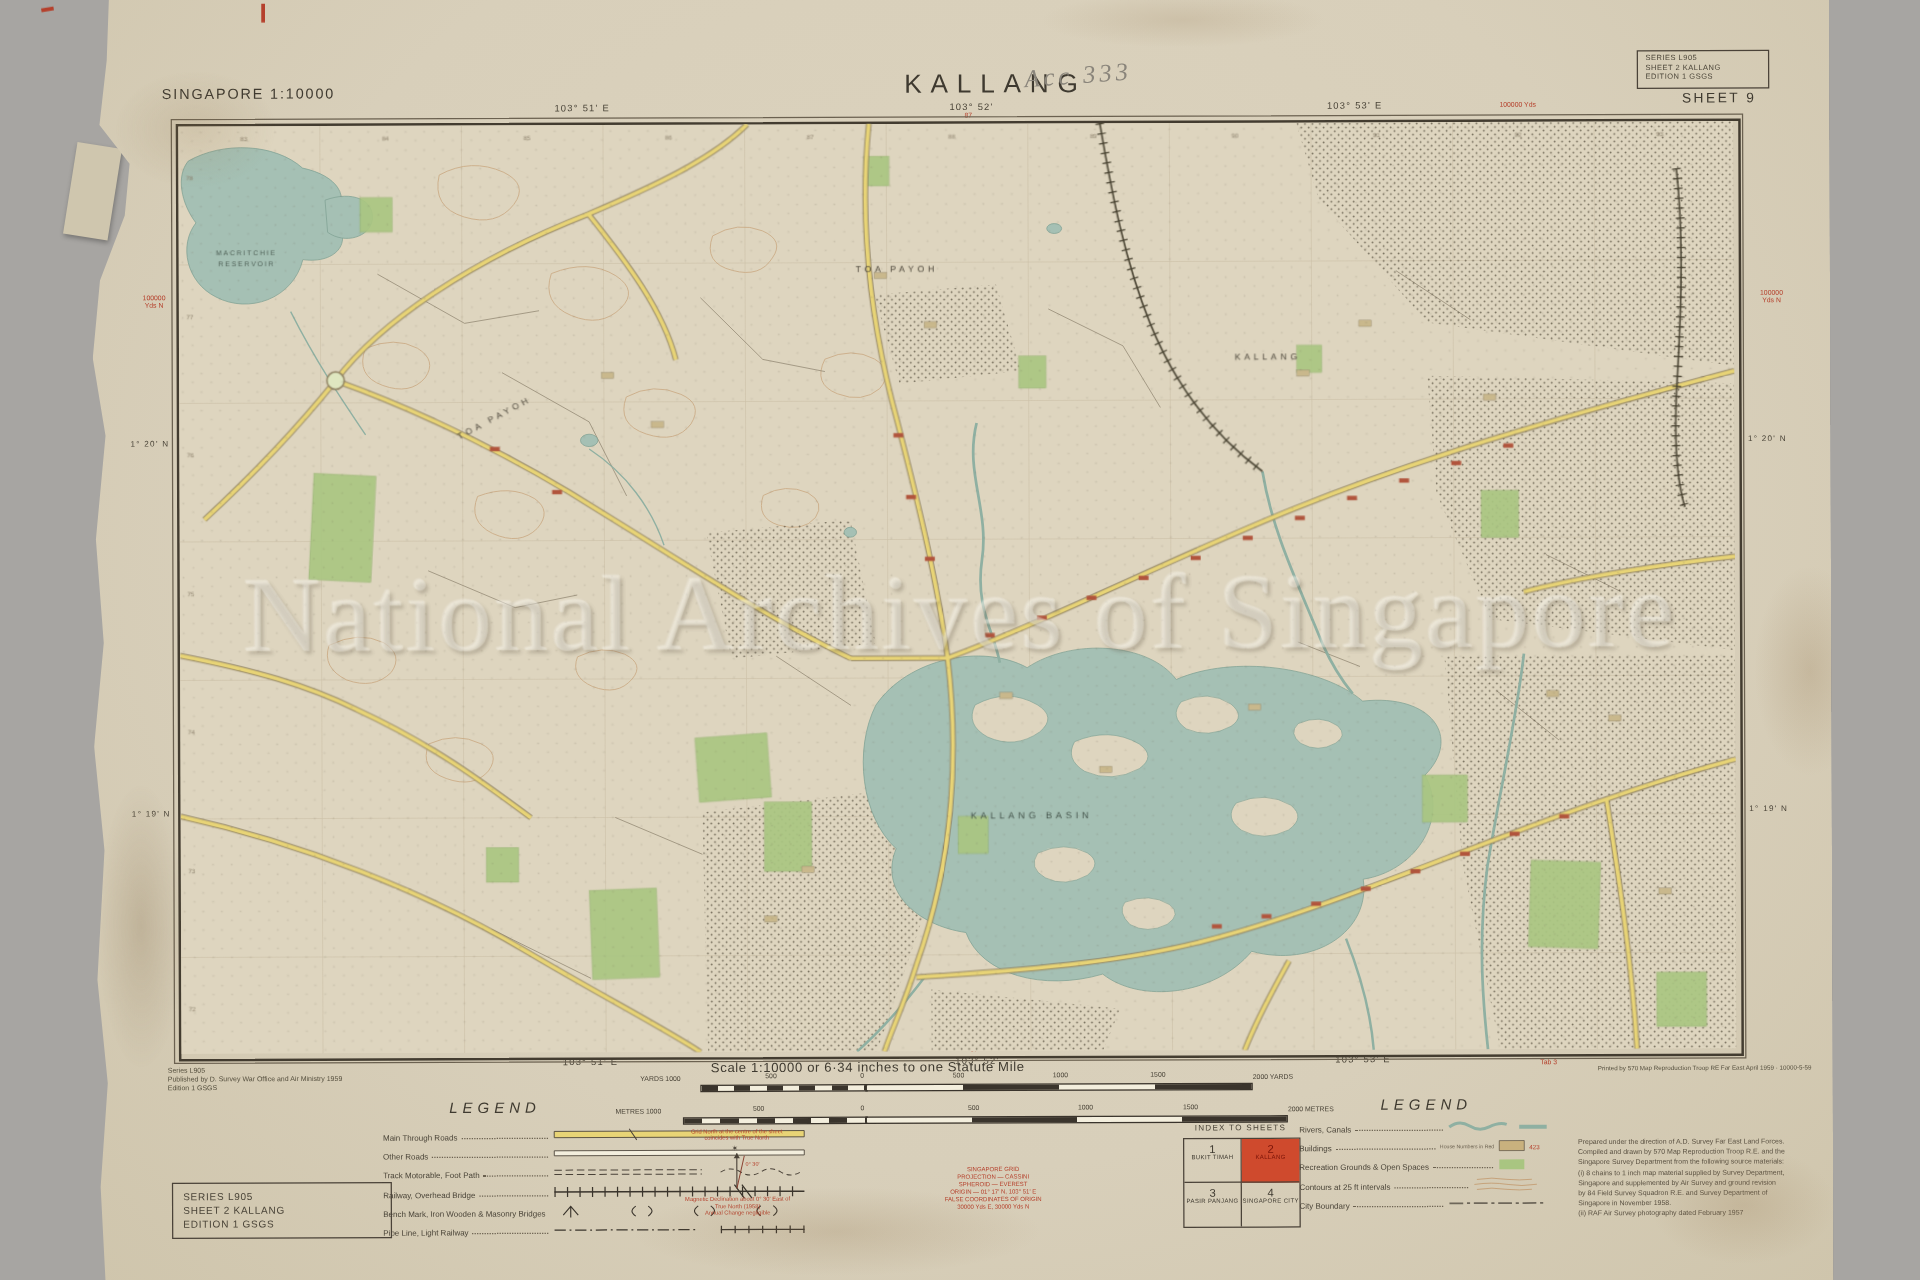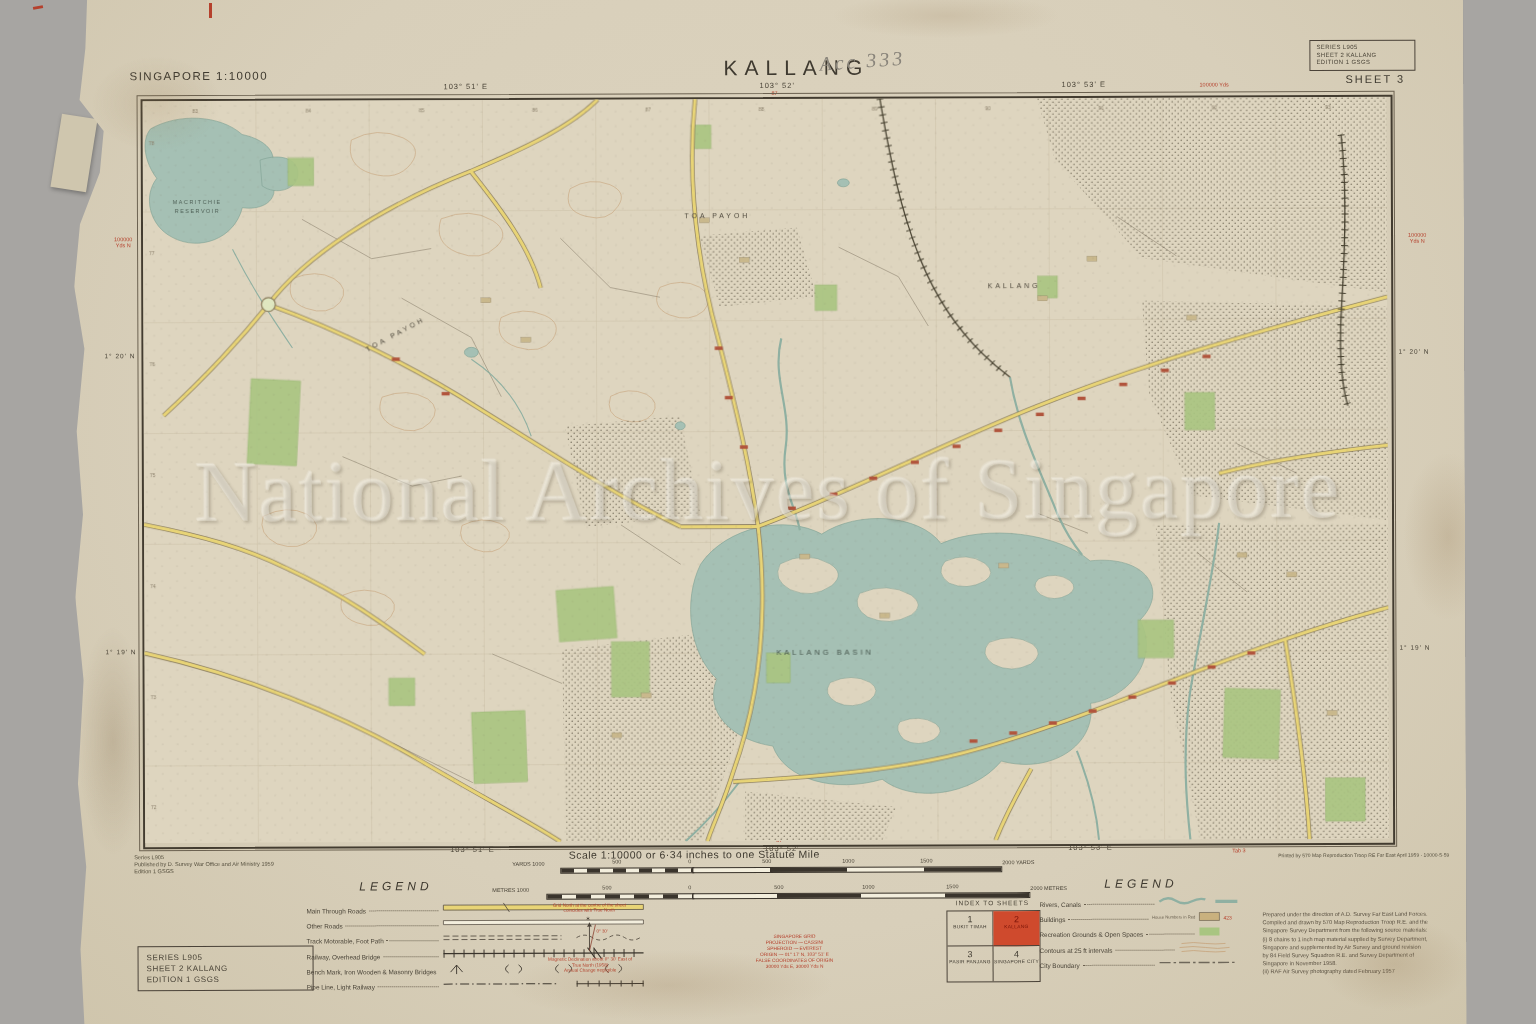--- a/index.html
+++ b/index.html
@@ -39,21 +39,21 @@
 <div id="paper" class="abs">
 
   <div class="abs txt" style="left:58px;top:74px;font-size:11.5px;letter-spacing:1.5px;">SINGAPORE 1:10000</div>
   <div class="abs txt" style="left:652px;top:62px;font-size:21px;letter-spacing:7px;">KALLANG</div>
   <div class="abs" style="left:748px;top:56px;font-size:20px;color:#8a857b;font-style:italic;font-family:'Liberation Serif',serif;transform:rotate(-4deg);letter-spacing:3px;">Acc 333</div>
   <div class="abs seriesbox" style="left:1238px;top:48px;width:92px;padding:3px 6px;font-size:6px;line-height:7.6px;letter-spacing:.4px;">
     <div>SERIES L905</div>
     <div>SHEET 2 KALLANG</div>
     <div>EDITION 1 GSGS</div>
   </div>
-  <div class="abs txt" style="left:1274px;top:81px;font-size:11px;letter-spacing:2px;">SHEET 3</div>
+  <div class="abs txt" style="left:1274px;top:81px;font-size:11px;letter-spacing:2px;">SHEET 9</div>
 
   <div class="abs coordlbl" style="left:372px;top:87px;">103° 51' E</div>
   <div class="abs coordlbl" style="left:688px;top:87px;">103° 52'</div>
   <div class="abs tinyred" style="left:700px;top:96px;">87</div>
   <div class="abs coordlbl" style="left:990px;top:87px;">103° 53' E</div>
   <div class="abs tinyred" style="left:1128px;top:89px;">100000 Yds</div>
   <div class="abs coordlbl" style="left:376px;top:850px;">103° 51' E</div>
   <div class="abs tinyred" style="left:702px;top:843px;">87</div>
   <div class="abs coordlbl" style="left:690px;top:850px;">103° 52'</div>
   <div class="abs coordlbl" style="left:994px;top:850px;">103° 53' E</div>

